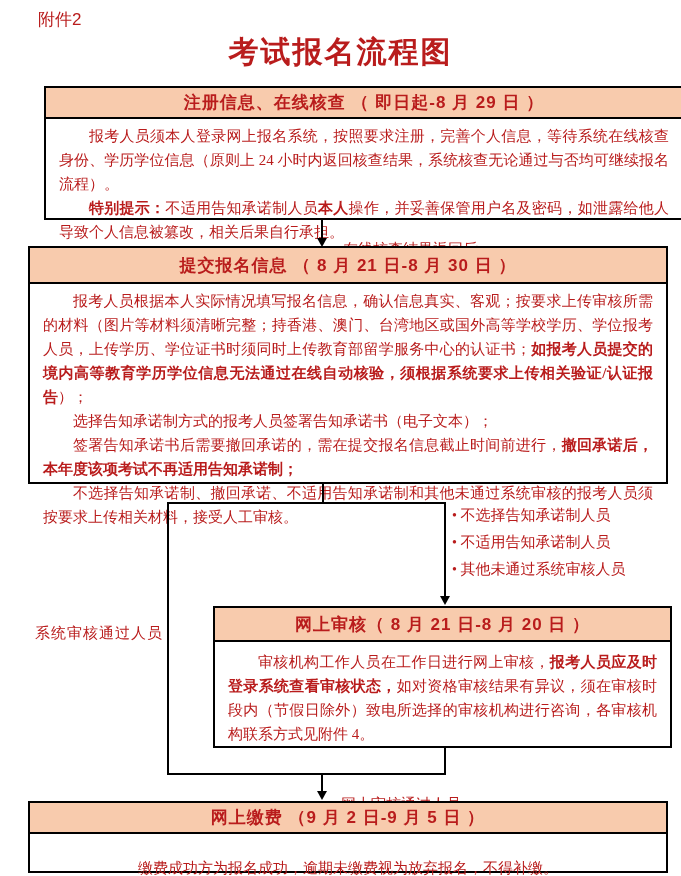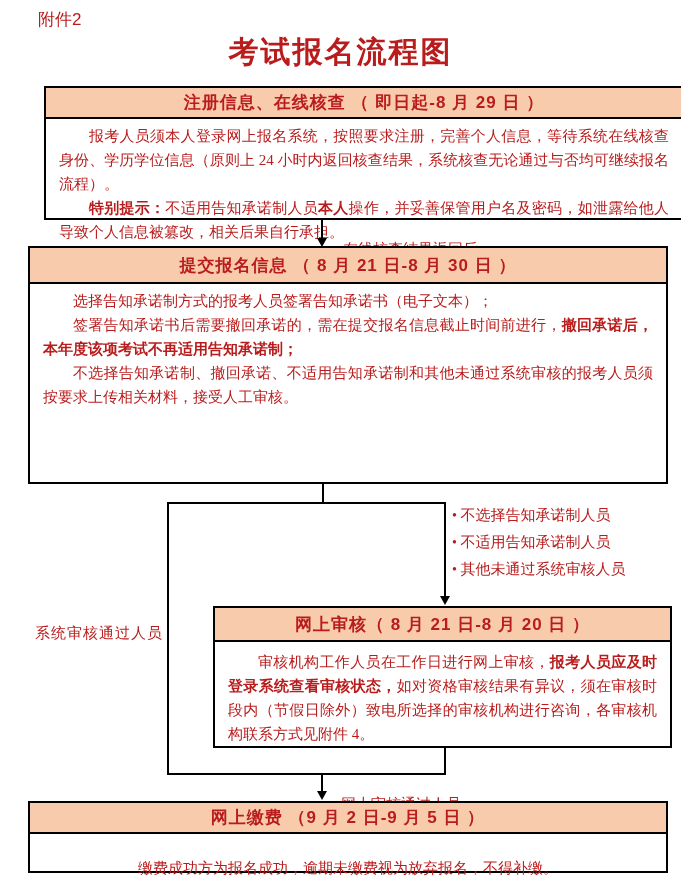--- a/index.html
+++ b/index.html
@@ -64,20 +64,21 @@
       </div>
   </div>
 
   <div class="line" style="left:321px; top:220px; width:2px; height:19px;"></div>
   <div class="arrowhead" style="left:317px; top:238px;"></div>
   <div class="conn-label" style="left:343px; top:222px;">在线核查结果返回后</div>
 
   <div class="box" style="left:28px; top:246px; width:640px; height:238px;">
     <div class="box-header" style="height:36px;">提交报名信息 （ 8 月 21 日-8 月 30 日 ）</div>
     <div class="box-body">
+        <p class="para"><span>报考人员根据本人实际情况填写报名信息，确认信息真实、客观；按要求上传审核所需的材料（图片等材料须清晰完整；持香港、澳门、台湾地区或国外高等学校学历、学位报考人员，上传学历、学位证书时须同时上传教育部留学服务中心的认证书；</span><span class="bold">如报考人员提交的境内高等教育学历学位信息无法通过在线自动核验，须根据系统要求上传相关验证/认证报告</span><span>）；</span></p>
         <p class="para"><span>选择告知承诺制方式的报考人员签署告知承诺书（电子文本）；</span></p>
         <p class="para"><span>签署告知承诺书后需要撤回承诺的，需在提交报名信息截止时间前进行，</span><span class="bold">撤回承诺后，本年度该项考试不再适用告知承诺制；</span></p>
         <p class="para"><span>不选择告知承诺制、撤回承诺、不适用告知承诺制和其他未通过系统审核的报考人员须按要求上传相关材料，接受人工审核。</span></p>
       </div>
   </div>
 
   <div class="line" style="left:322px; top:484px; width:2px; height:20px;"></div>
   <div class="line" style="left:167px; top:502px; width:279px; height:2px;"></div>
   <div class="line" style="left:167px; top:502px; width:2px; height:273px;"></div>
   <div class="line" style="left:444px; top:502px; width:2px; height:95px;"></div>

